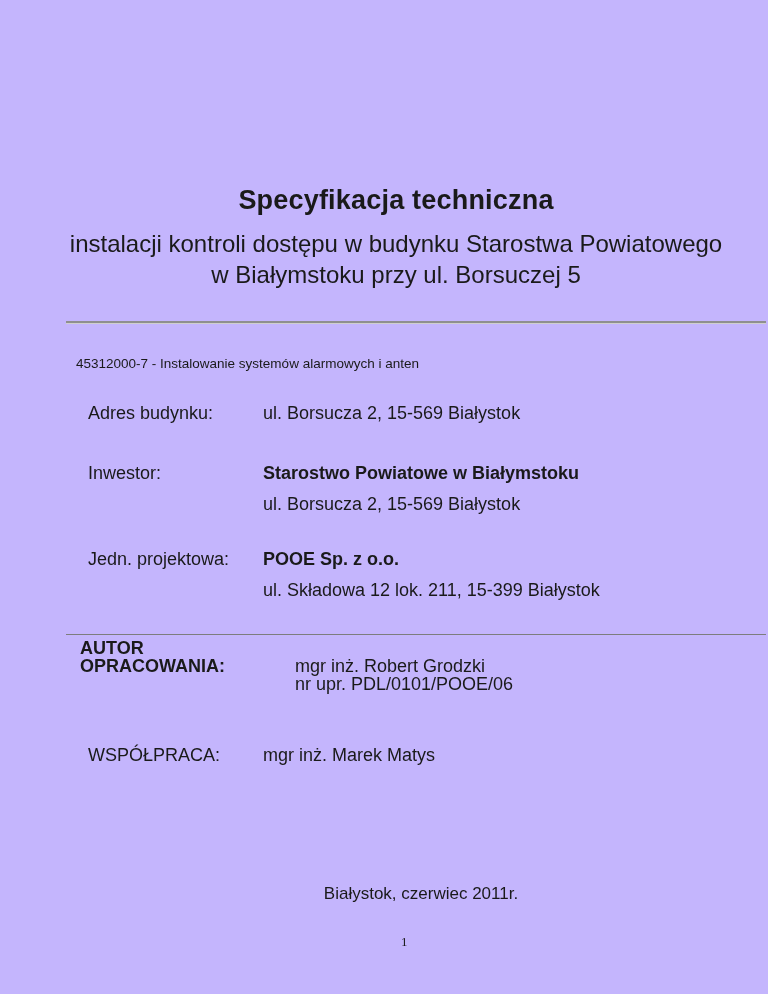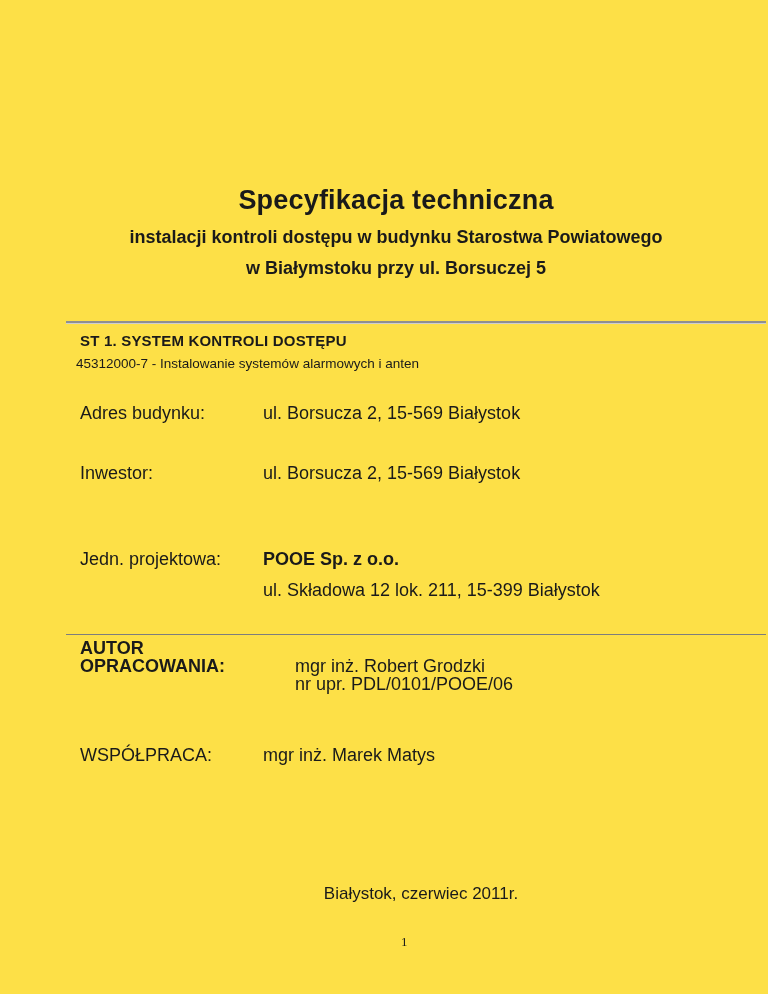--- a/index.html
+++ b/index.html
@@ -4,42 +4,42 @@
 <style>
   html, body {
     margin: 0;
     padding: 0;
     background: #ffffff;
   }
   .page {
     position: relative;
     width: 768px;
     height: 994px;
-    background: #fde047;
+    background: #c4b5fd;
     font-family: "Liberation Sans", "DejaVu Sans", sans-serif;
     color: #1a1a1a;
     overflow: hidden;
   }
   .header-block {
     position: absolute;
     top: 184px;
     left: 24px;
     width: 744px;
     text-align: center;
   }
   .doc-title {
     font-size: 27px;
     font-weight: 700;
     line-height: 32px;
     letter-spacing: 0.2px;
   }
   .doc-subtitle {
-    margin-top: 6px;
-    font-size: 18px;
-    font-weight: 700;
+    margin-top: 12px;
+    font-size: 24px;
+    font-weight: 400;
     line-height: 31px;
   }
   .rule {
     position: absolute;
     left: 66px;
     width: 700px;
     background: #8f8f8f;
   }
   .rule-1 { top: 321px; height: 2px; border-bottom: 1px solid #cfcfcf; }
   .rule-2 { top: 634px; height: 1px; background: #7d7d7d; }
@@ -61,21 +61,21 @@
   }
   .info-row {
     position: absolute;
     left: 80px;
     right: 40px;
     font-size: 18px;
     line-height: 31px;
   }
   .info-label {
     position: absolute;
-    left: 0;
+    left: 8px;
     top: 0;
   }
   .info-label.bold { font-weight: 400; }
   .info-values {
     position: absolute;
     left: 183px; 
     top: 0;
   }
   .val-bold { font-weight: 700; }
   .row-adres  { top: 398px; }
@@ -129,34 +129,34 @@
   <div class="header-block">
     <div class="doc-title">Specyfikacja techniczna</div>
     <div class="doc-subtitle">
       <div>instalacji kontroli dostępu w budynku Starostwa Powiatowego</div>
       <div>w Białymstoku przy ul. Borsuczej 5</div>
     </div>
   </div>
 
   <div class="rule rule-1"></div>
 
-  <div class="section-heading">ST 1. SYSTEM KONTROLI DOSTĘPU</div>
 
   <div class="section-cpv">45312000-7 - Instalowanie systemów alarmowych i anten</div>
 
   <div class="info-row row-adres">
     <span class="info-label">Adres budynku:</span>
     <div class="info-values">
       <div>ul. Borsucza 2, 15-569 Białystok</div>
     </div>
   </div>
 
   <div class="info-row row-inwestor">
     <span class="info-label">Inwestor:</span>
     <div class="info-values">
+      <div class="val-bold">Starostwo Powiatowe w Białymstoku</div>
       <div>ul. Borsucza 2, 15-569 Białystok</div>
     </div>
   </div>
 
   <div class="info-row row-jedn">
     <span class="info-label">Jedn. projektowa:</span>
     <div class="info-values">
       <div class="val-bold">POOE Sp. z o.o.</div>
       <div>ul. Składowa 12 lok. 211, 15-399 Białystok</div>
     </div>

